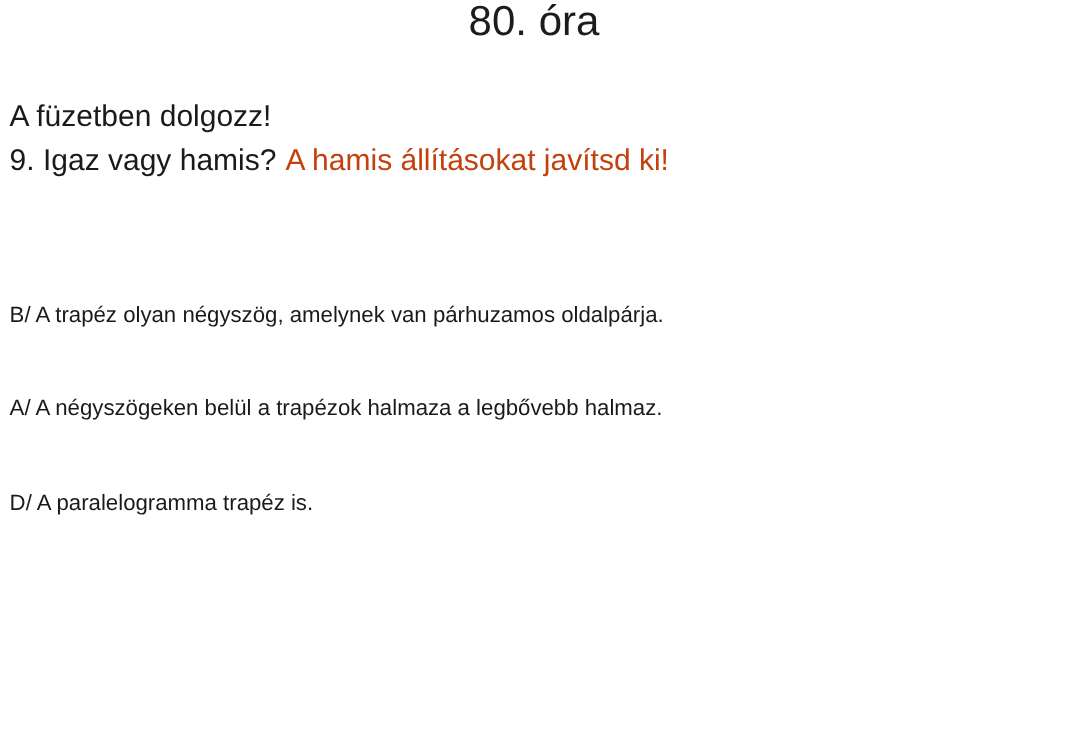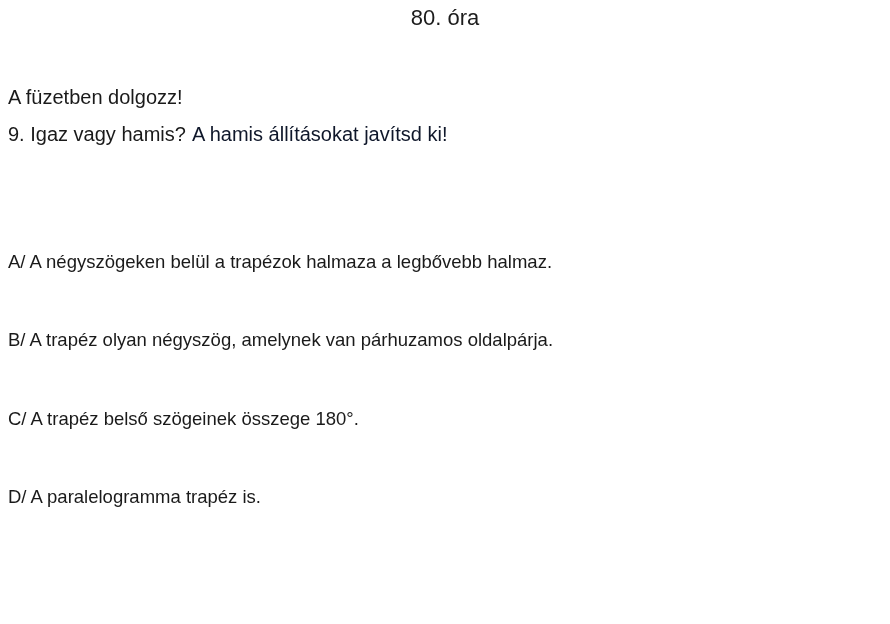--- a/index.html
+++ b/index.html
@@ -16,39 +16,39 @@
     overflow: hidden;
     font-family: "Liberation Sans", "DejaVu Sans", sans-serif;
     color: #1a1a1a;
     -webkit-font-smoothing: antialiased;
   }
   .heading {
     position: absolute;
     left: 0;
     width: 100%;
     text-align: center;
-    font-size: 22px;
+    font-size: 35px;
     line-height: 30px;
     color: #1c1c1c;
     white-space: pre;
   }
   .heading-lesson { top: 3px; }
   .heading-title  { top: 44px; }
   .para {
     position: absolute;
     left: 8px;
-    font-size: 20px;
+    font-size: 25px;
     line-height: 23px;
     color: #1a1a1a;
     white-space: pre;
   }
   .para-instruction { top: 86px; }
   .para-task        { top: 123px; }
   .task-correction {
-    color: #0f172a;
+    color: #c2410c;
     margin-left: 0.30em;
   }
   .statements {
     position: absolute;
     left: 8px;
     top: 197px;
     font-size: 18.5px;
     line-height: 26.1px;
     color: #1a1a1a;
     white-space: pre;
@@ -63,23 +63,22 @@
 <div class="page">
 
   <div class="heading heading-lesson">80. óra</div>
 
 
   <div class="para para-instruction">A füzetben dolgozz!</div>
 
   <div class="para para-task"><span>9. Igaz vagy hamis?</span><span class="task-correction">A hamis állításokat javítsd ki!</span></div>
 
   <div class="statements">
+    <div class="statement-line">B/ A trapéz olyan négyszög, amelynek van párhuzamos oldalpárja.</div>
     <div class="statement-line">A/ A négyszögeken belül a trapézok halmaza a legbővebb halmaz.</div>
-    <div class="statement-line">B/ A trapéz olyan négyszög, amelynek van párhuzamos oldalpárja.</div>
-    <div class="statement-line">C/ A trapéz belső szögeinek összege 180°.</div>
     <div class="statement-line">D/ A paralelogramma trapéz is.</div>
     
     
     
     
     
     
     
     
   </div>

